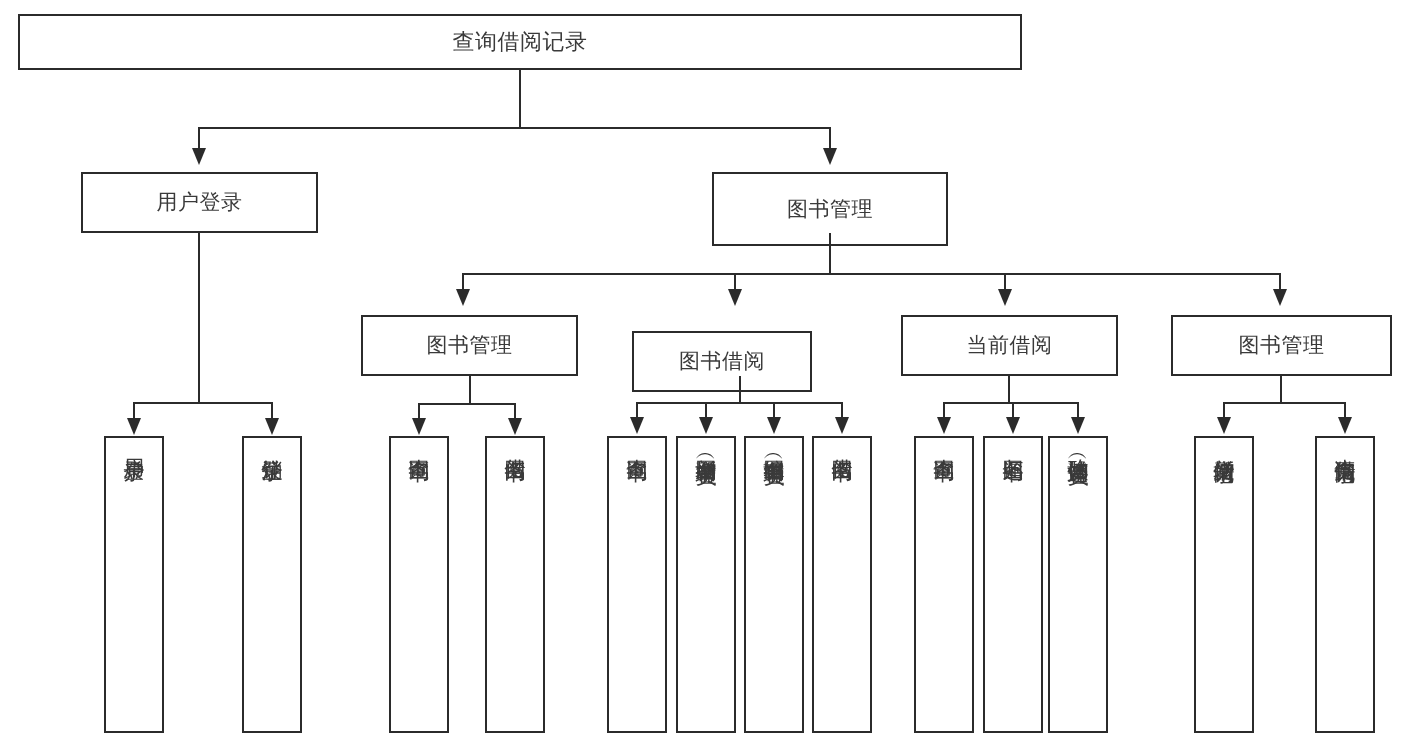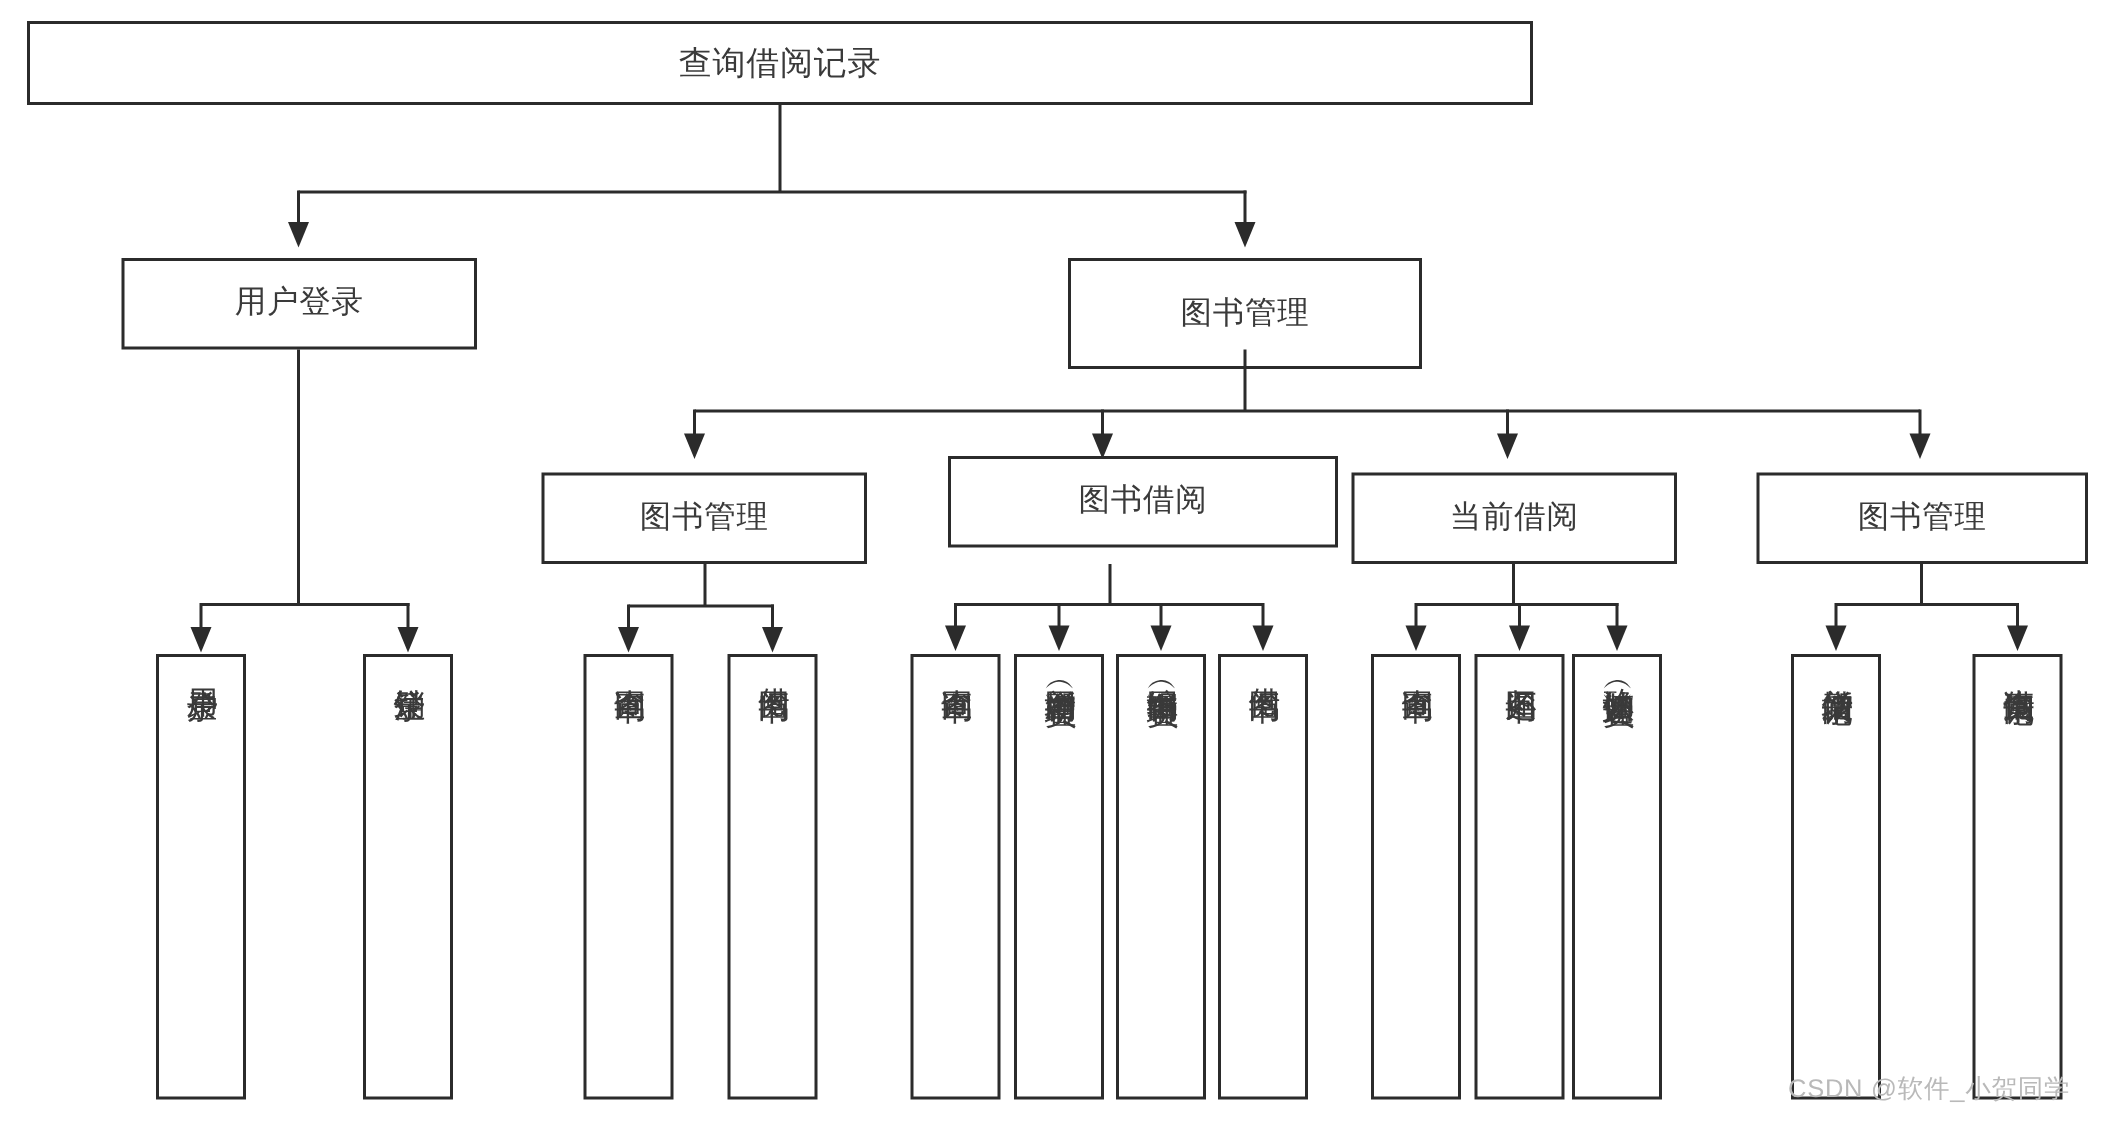--- a/index.html
+++ b/index.html
@@ -113,21 +113,21 @@
   <div class="line-v" style="left:734px; top:273px; height:17px;"></div>
   <div class="arrow" style="left:728px; top:289px;"></div>
   <div class="line-v" style="left:1004px; top:273px; height:17px;"></div>
   <div class="arrow" style="left:998px; top:289px;"></div>
   <div class="line-v" style="left:1279px; top:273px; height:17px;"></div>
   <div class="arrow" style="left:1273px; top:289px;"></div>
 
   <div class="node h" style="left:361px; top:315px; width:217px; height:61px;">
     <span class="label">图书管理</span>
   </div>
-  <div class="node h" style="left:632px; top:304px; width:260px; height:61px;">
+  <div class="node h" style="left:632px; top:331px; width:180px; height:61px;">
     <span class="label">图书借阅</span>
   </div>
   <div class="node h" style="left:901px; top:315px; width:217px; height:61px;">
     <span class="label">当前借阅</span>
   </div>
   <div class="node h" style="left:1171px; top:315px; width:221px; height:61px;">
     <span class="label">图书管理</span>
   </div>
 
   <div class="line-v" style="left:469px; top:376px; width:2px; height:28px;"></div>
@@ -201,15 +201,14 @@
     <span class="label">确认归还（管理员）</span>
   </div>
 
   <div class="node v" style="left:1194px; top:436px; width:60px; height:297px;">
     <span class="label">新增借阅记录</span>
   </div>
   <div class="node v" style="left:1315px; top:436px; width:60px; height:297px;">
     <span class="label">查询借阅记录</span>
   </div>
 
-  <div class="watermark" style="left:1192px; top:714px;">CSDN @软件_小贺同学</div>
 
 </div>
 
 </body></html>

